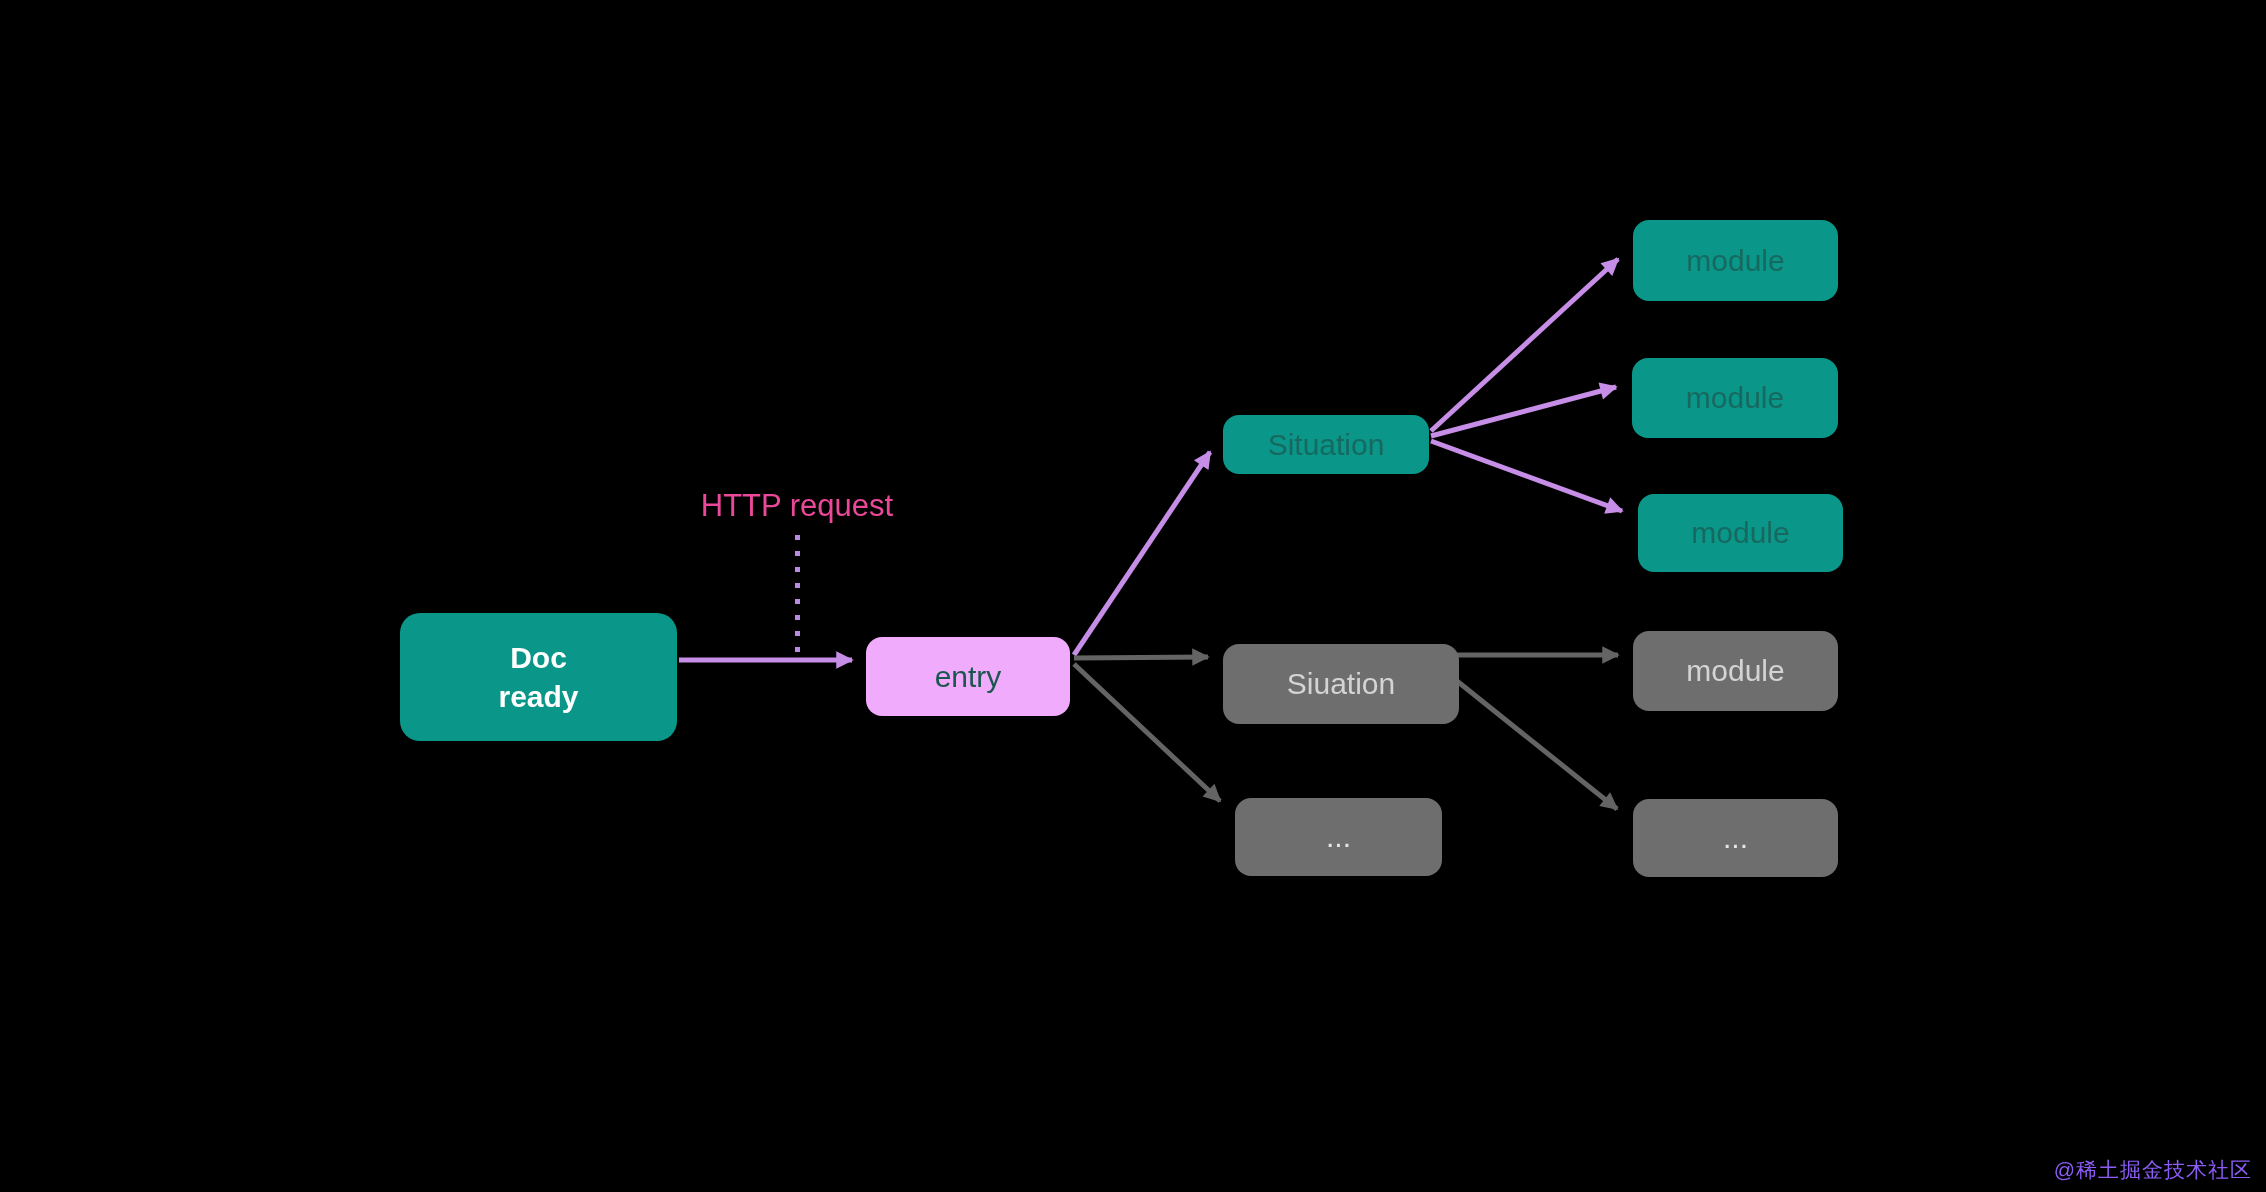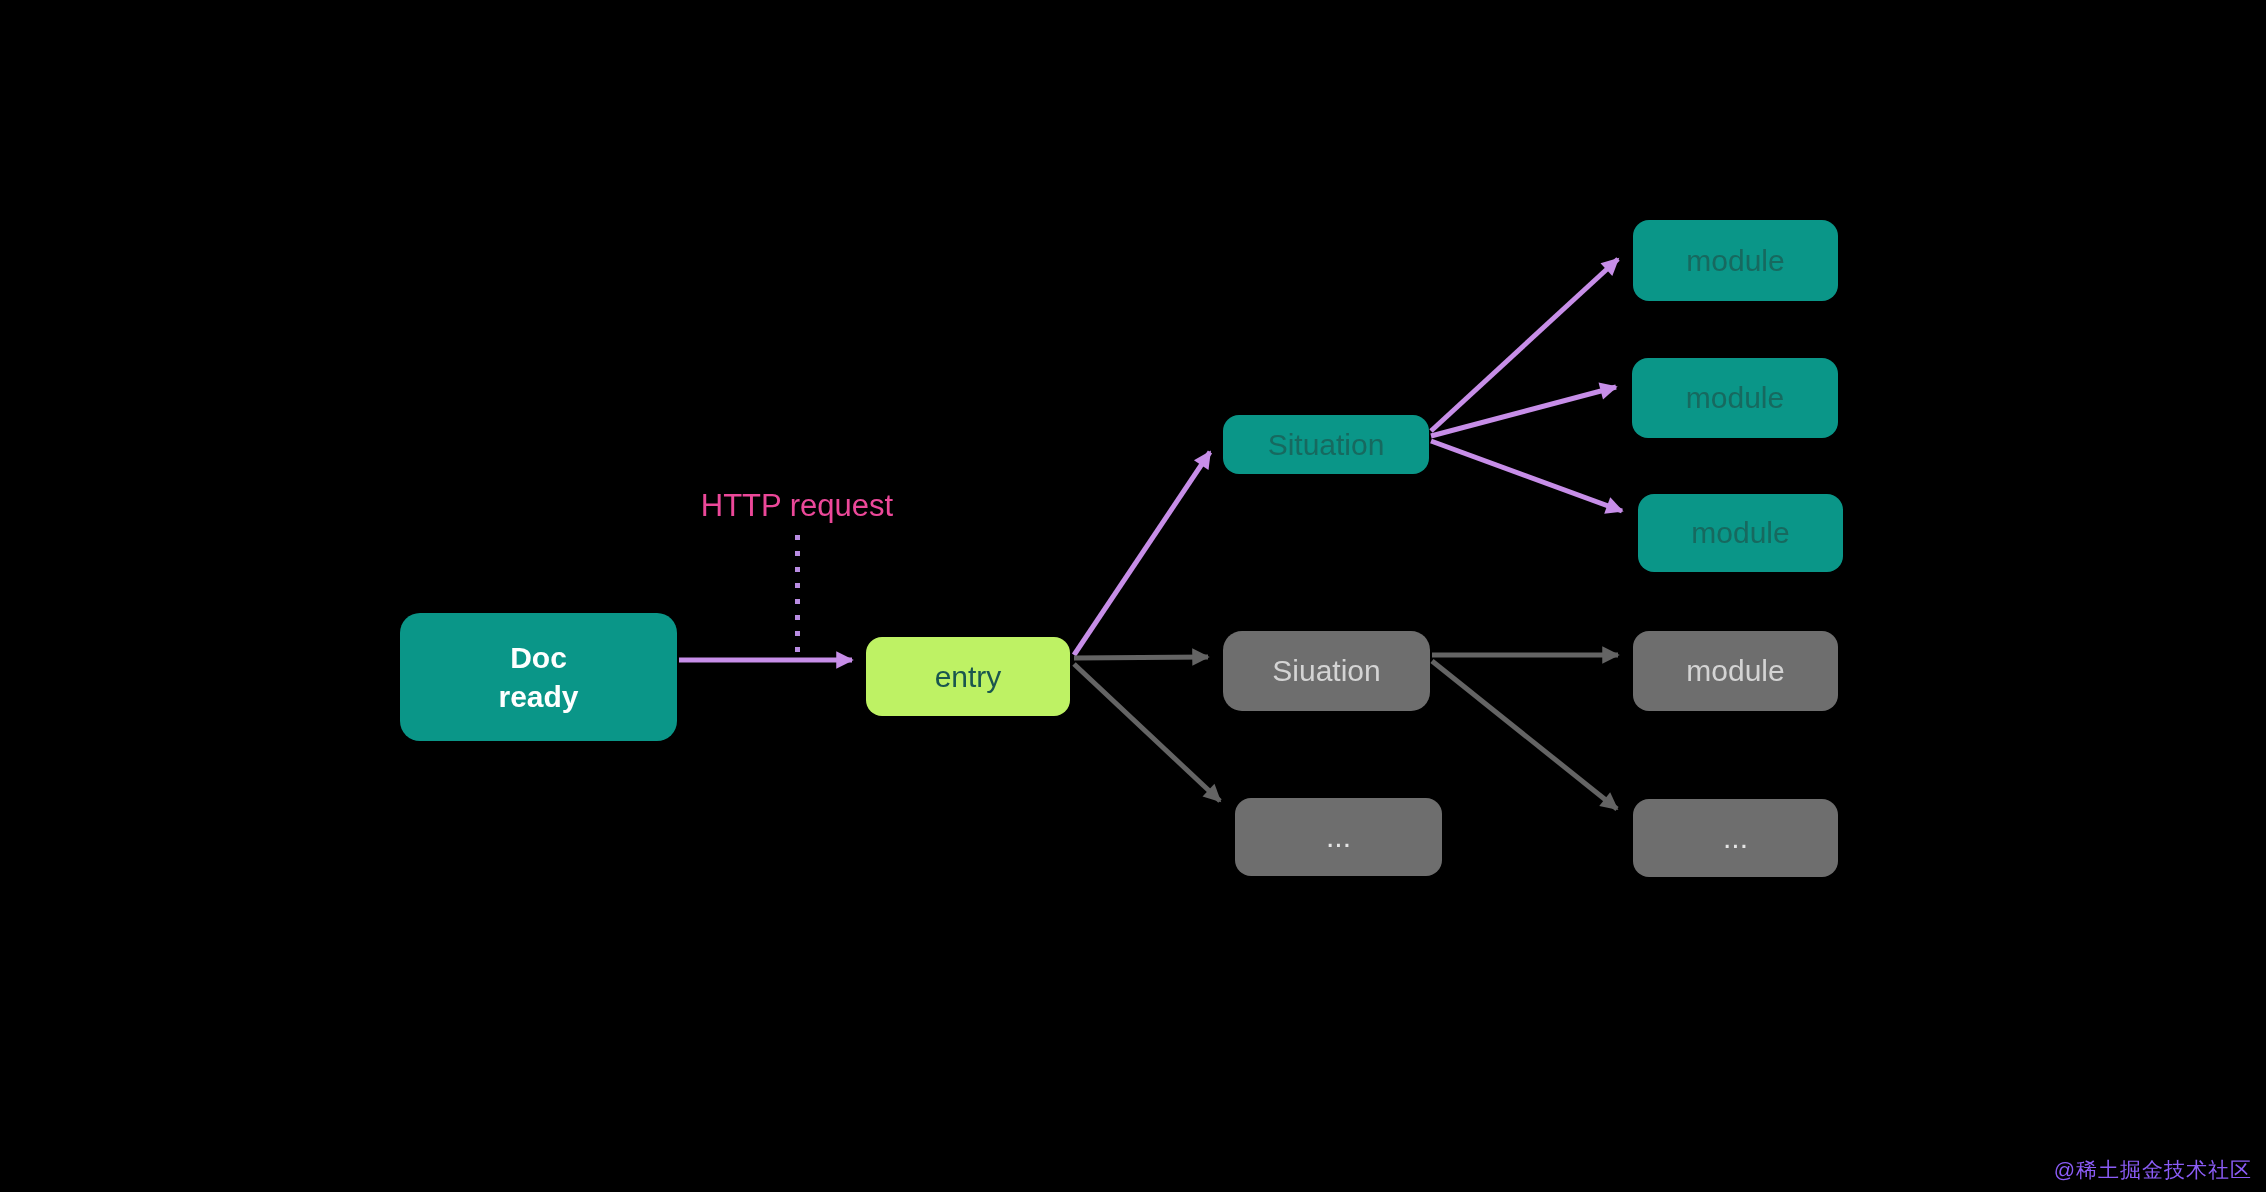--- a/index.html
+++ b/index.html
@@ -27,36 +27,36 @@
     display: flex;
     align-items: center;
     justify-content: center;
     border-radius: 16px;
     font-size: 30px;
     text-align: center;
     box-sizing: border-box;
     margin-top: 16px;
   }
   .teal  { background: #0a9688; color: #17695f; }
-  .green { background: #bef264; color: #1a564e; }
+  .green { background: #f0abfc; color: #1a564e; }
   .gray  { background: #6e6e6e; color: #d4d4d4; }
 
   .node-doc-ready {
     left: 400px; top: 597px; width: 277px; height: 128px;
     border-radius: 20px;
     color: #ffffff; font-weight: bold; line-height: 39px;
   }
   .node-doc-ready .wrap-label { width: 110px; }
 
   .node-entry        { left: 866px;  top: 621px; width: 204px; height: 79px; }
   .node-situation    { left: 1223px; top: 399px; width: 206px; height: 59px; }
   .node-module-top   { left: 1633px; top: 204px; width: 205px; height: 81px; }
   .node-module-mid   { left: 1632px; top: 342px; width: 206px; height: 80px; }
   .node-module-bot   { left: 1638px; top: 478px; width: 205px; height: 78px; }
-  .node-siuation     { left: 1223px; top: 615px; width: 207px; height: 80px; border-radius: 19px; }
+  .node-siuation     { left: 1223px; top: 628px; width: 236px; height: 80px; }
   .node-module-gray  { left: 1633px; top: 615px; width: 205px; height: 80px; }
   .node-ellipsis-left  { left: 1235px; top: 782px; width: 207px; height: 78px; color: #e5e5e5; }
   .node-ellipsis-right { left: 1633px; top: 783px; width: 205px; height: 78px; color: #e5e5e5; }
 
   .http-label {
     position: absolute;
     left: 647px; top: 488px; width: 300px;
     text-align: center;
     font-size: 31px;
     color: #ec4899;

